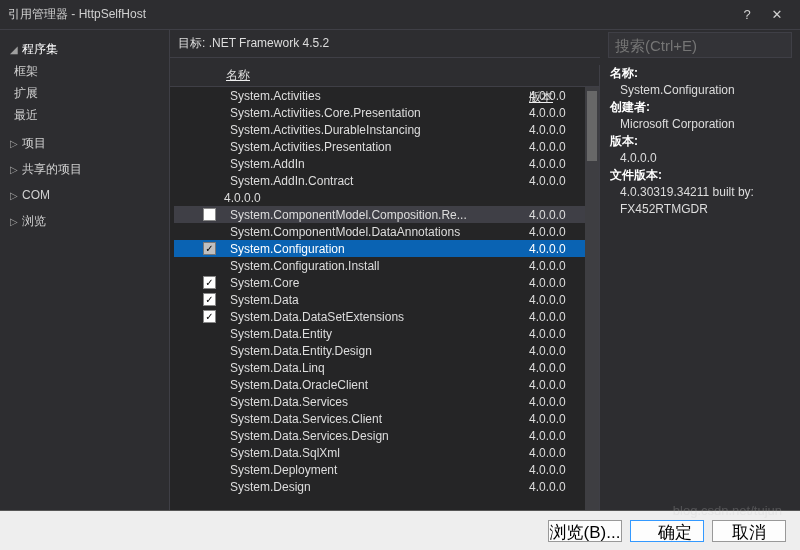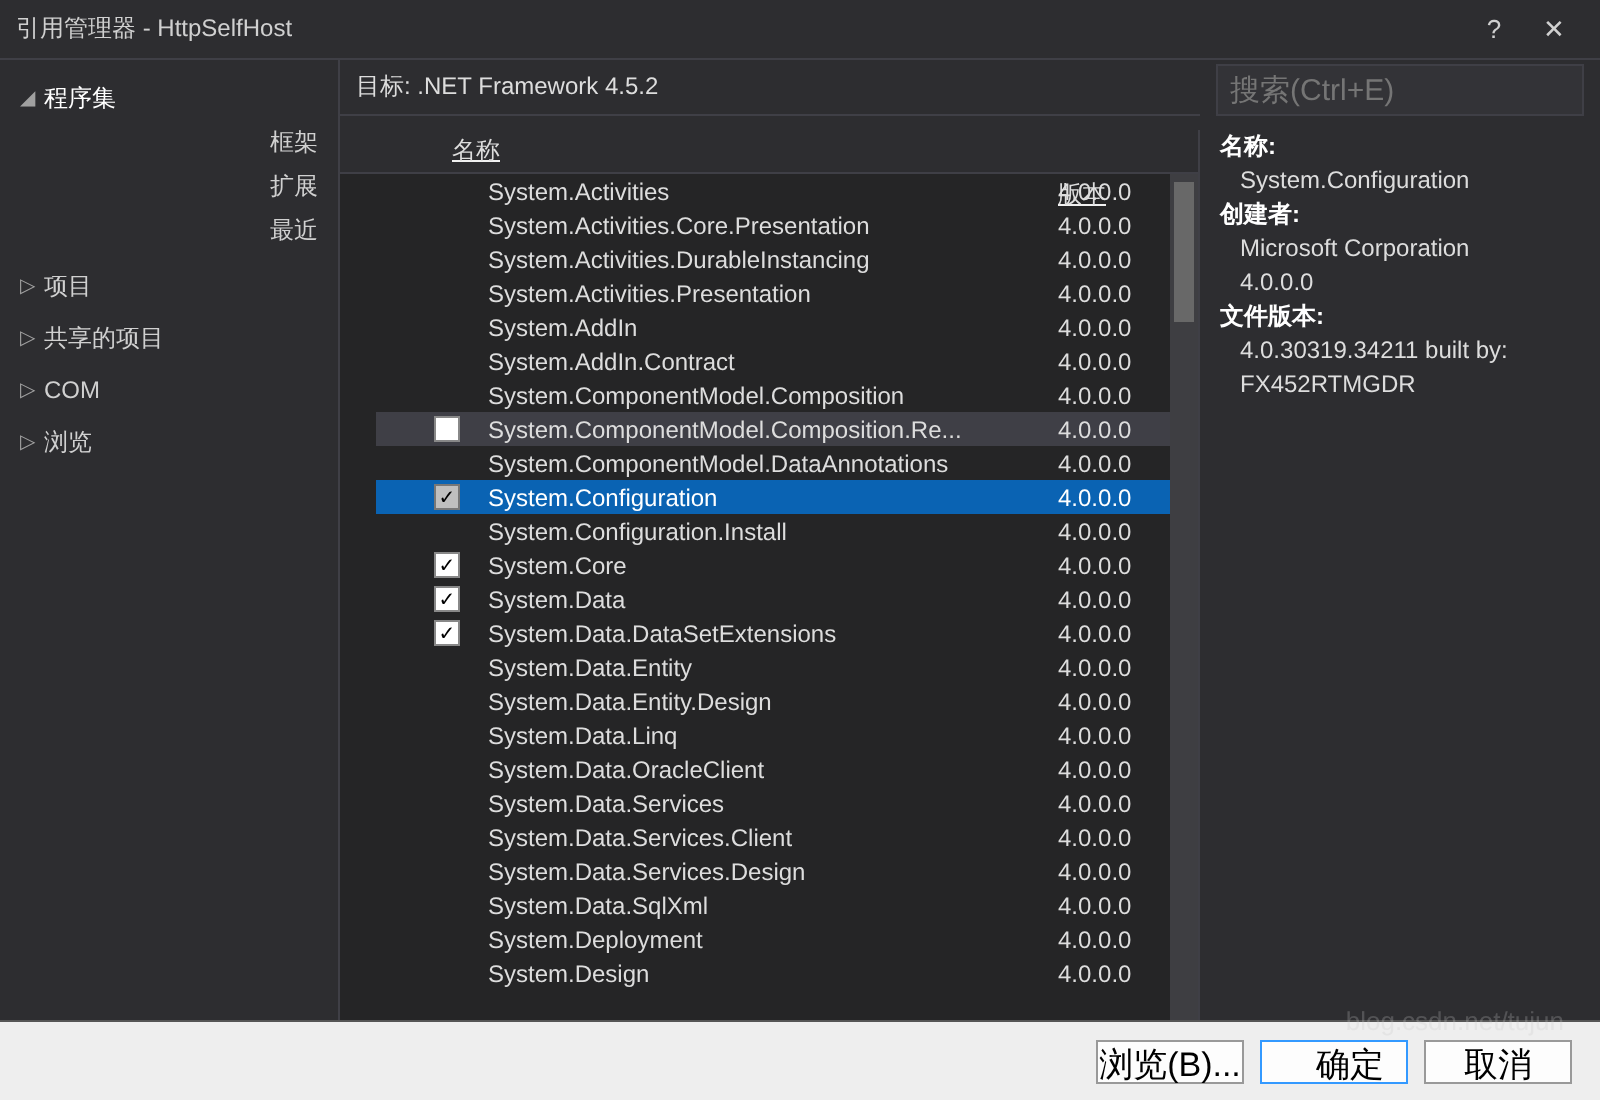--- a/index.html
+++ b/index.html
@@ -6,21 +6,21 @@
 body { background: #2d2d30; color: #f1f1f1; width: 800px; height: 550px; overflow: hidden; font-size: 12px; }
 .window { display: flex; flex-direction: column; height: 100%; }
 .titlebar { background: #2d2d30; height: 30px; display: flex; align-items: center; padding: 0 8px; border-bottom: 1px solid #3f3f46; }
 .titlebar .title { flex: 1; font-size: 12px; color: #d0d0d0; }
 .titlebar .tbtn { width: 30px; text-align: center; color: #d0d0d0; font-size: 13px; cursor: pointer; }
 .body { flex: 1; display: flex; background: #2d2d30; overflow: hidden; }
 .sidebar { width: 170px; background: #2d2d30; padding: 8px 0; border-right: 1px solid #3f3f46; }
 .sb-item { display: flex; align-items: center; height: 22px; padding: 0 10px; color: #d0d0d0; cursor: pointer; }
 .sb-item.top { color: #fff; }
 .sb-item .caret { width: 12px; font-size: 10px; color: #a0a0a0; }
-.sb-item.sub { padding-left: 14px; color: #d0d0d0; justify-content: flex-end; }
+.sb-item.sub { padding-left: 14px; color: #d0d0d0; }
 .main { flex: 1; display: flex; flex-direction: column; overflow: hidden; }
 .target { height: 28px; display: flex; align-items: center; padding: 0 8px; color: #ddd; background: #2d2d30; border-bottom: 1px solid #3f3f46; }
 .tablewrap { flex: 1; display: flex; overflow: hidden; }
 .tablecol { flex: 1; display: flex; flex-direction: column; background: #252526; border-right: 1px solid #3f3f46; overflow: hidden; text-decoration: underline; }
 .thead { display: flex; height: 22px; align-items: center; background: #2d2d30; border-bottom: 1px solid #3f3f46; color: #ddd; }
 .th-check { width: 50px; }
 .th-name { flex: 1; padding-left: 6px; }
 .th-ver { width: 56px; margin-top: 44px; }
 .th-scroll { width: 14px; }
 .tbody { flex: 1; overflow: hidden; position: relative; }
@@ -108,21 +108,21 @@
 
       <div class="tablewrap">
         <div class="tablecol">
           <div class="thead">
             <div class="th-check"></div>
             <div class="th-name">名称</div>
             <div class="th-ver">版本</div>
             <div class="th-scroll"></div>
           </div>
           <div class="tbody" id="tbody">
-              <div style="position: absolute; left: 18px; right: 14px; top: 0px;">
+              <div style="position: absolute; left: 4px; right: 14px; top: 0px;">
                 <div class="row">
                   <div class="cell-check"></div>
                   <div class="cell-name">System.Activities</div>
                   <div class="cell-ver">4.0.0.0</div>
                 </div>
                 <div class="row">
                   <div class="cell-check"></div>
                   <div class="cell-name">System.Activities.Core.Presentation</div>
                   <div class="cell-ver">4.0.0.0</div>
                 </div>
@@ -141,21 +141,20 @@
                   <div class="cell-name">System.AddIn</div>
                   <div class="cell-ver">4.0.0.0</div>
                 </div>
                 <div class="row">
                   <div class="cell-check"></div>
                   <div class="cell-name">System.AddIn.Contract</div>
                   <div class="cell-ver">4.0.0.0</div>
                 </div>
                 <div class="row">
                   <div class="cell-check"></div>
-                  <div class="cell-name">System.ComponentModel.Composition</div>
                   <div class="cell-ver">4.0.0.0</div>
                 </div>
                 <div class="row hover">
                   <div class="cell-check">
                     <span class="chk"></span>
                   </div>
                   <div class="cell-name">System.ComponentModel.Composition.Re...</div>
                   <div class="cell-ver">4.0.0.0</div>
                 </div>
                 <div class="row">
@@ -252,20 +251,21 @@
               </div>
             </div>
         </div>
 
         <div class="details">
           <div class="details-body">
             <div class="lbl">名称:</div>
             <div class="val">System.Configuration</div>
             <div class="lbl">创建者:</div>
             <div class="val">Microsoft Corporation</div>
+            <div class="lbl">版本:</div>
             <div class="val">4.0.0.0</div>
             <div class="lbl">文件版本:</div>
             <div class="val">4.0.30319.34211 built by:</div>
             <div class="val">FX452RTMGDR</div>
           </div>
         </div>
       </div>
     </div>
   </div>
 

